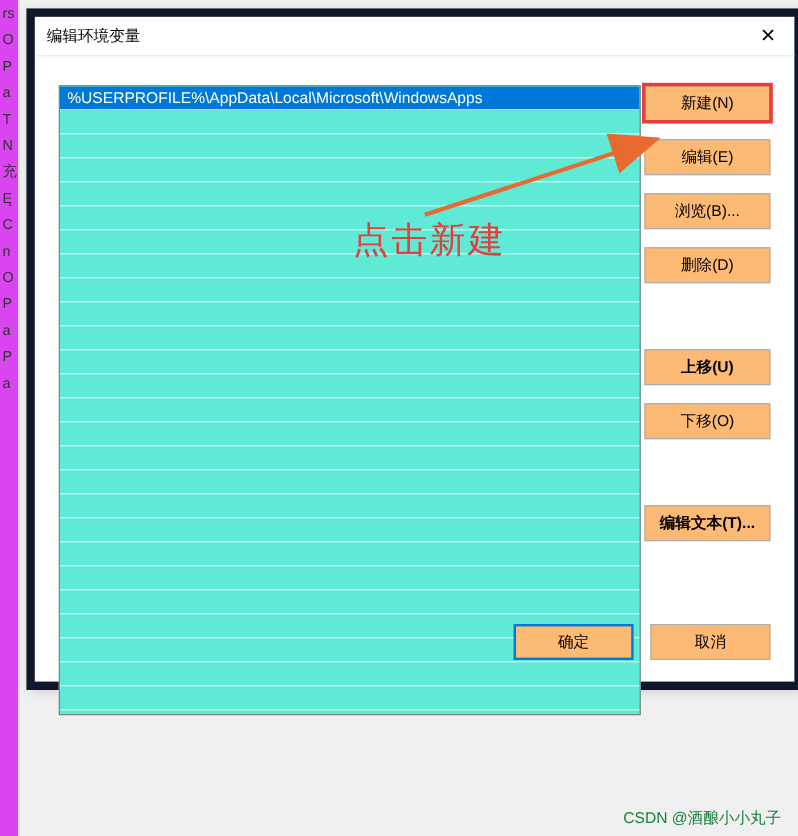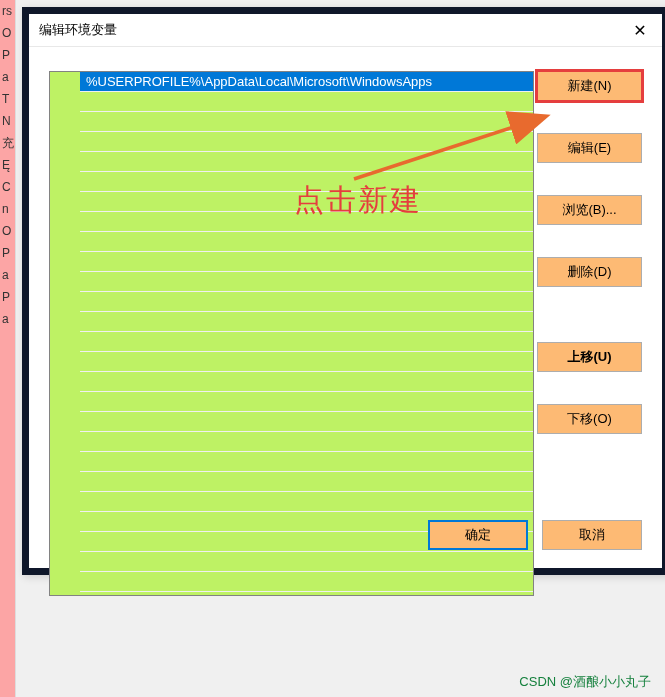--- a/index.html
+++ b/index.html
@@ -15,21 +15,21 @@
       height: 697px;
       position: relative;
       overflow: hidden;
     }
     .bg-strip {
       position: absolute;
       left: 0;
       width: 16px;
       top: 0;
       bottom: 0;
-      background: #fca5a5;
+      background: #d946ef;
       border-right: 1px solid #ddd;
     }
     .bg-strip span {
       display: block;
       color: #333;
       font-size: 12px;
       padding-left: 2px;
       line-height: 22px;
     }
     .dialog {
@@ -69,23 +69,22 @@
       padding: 24px 20px 18px 20px;
       height: calc(100% - 33px);
     }
     .listbox {
       position: absolute;
       left: 20px;
       top: 24px;
       width: 485px;
       height: 525px;
       border: 1px solid #828282;
-      background: #bef264;
+      background: #5eead4;
       overflow-y: auto;
-      padding-left: 30px;
     }
     .list-row {
       height: 20px;
       line-height: 20px;
       padding: 0 6px;
       border-bottom: 1px solid #f0f0f0;
       font-size: 13px;
       white-space: nowrap;
       overflow: hidden;
       cursor: default;
@@ -109,21 +108,21 @@
       color: #000;
       cursor: pointer;
       font-family: inherit;
       display: block;
       text-align: center;
     }
     .win-btn.highlight-red {
       outline: 3px solid #e53e3e;
       outline-offset: -1px;
     }
-    .gap-sm { margin-top: 32px; }
+    .gap-sm { margin-top: 15px; }
     .gap-lg { margin-top: 55px; font-weight: bold; }
     .bottom-btns {
       position: absolute;
       right: 20px;
       bottom: 18px;
       display: flex;
       gap: 14px;
     }
     .bottom-btns .win-btn {
       width: 100px;
@@ -227,20 +226,21 @@
         <div class="list-row"></div>
       </div>
 
     <div class="btn-col">
       <button class="win-btn highlight-red">新建(N)</button>
       <button class="win-btn gap-sm">编辑(E)</button>
       <button class="win-btn gap-sm">浏览(B)...</button>
       <button class="win-btn gap-sm">删除(D)</button>
       <button class="win-btn gap-lg">上移(U)</button>
       <button class="win-btn gap-sm">下移(O)</button>
+      <button class="win-btn gap-lg">编辑文本(T)...</button>
     </div>
 
     <div class="annotation-text">点击新建</div>
 
     <svg class="arrow-svg" width="210" height="80">
       <defs>
         <marker id="arrhead" markerWidth="12" markerHeight="10" refX="10" refY="5" orient="auto">
           <polygon points="0 0, 12 5, 0 10" fill="#e86a2e"></polygon>
         </marker>
       </defs>

